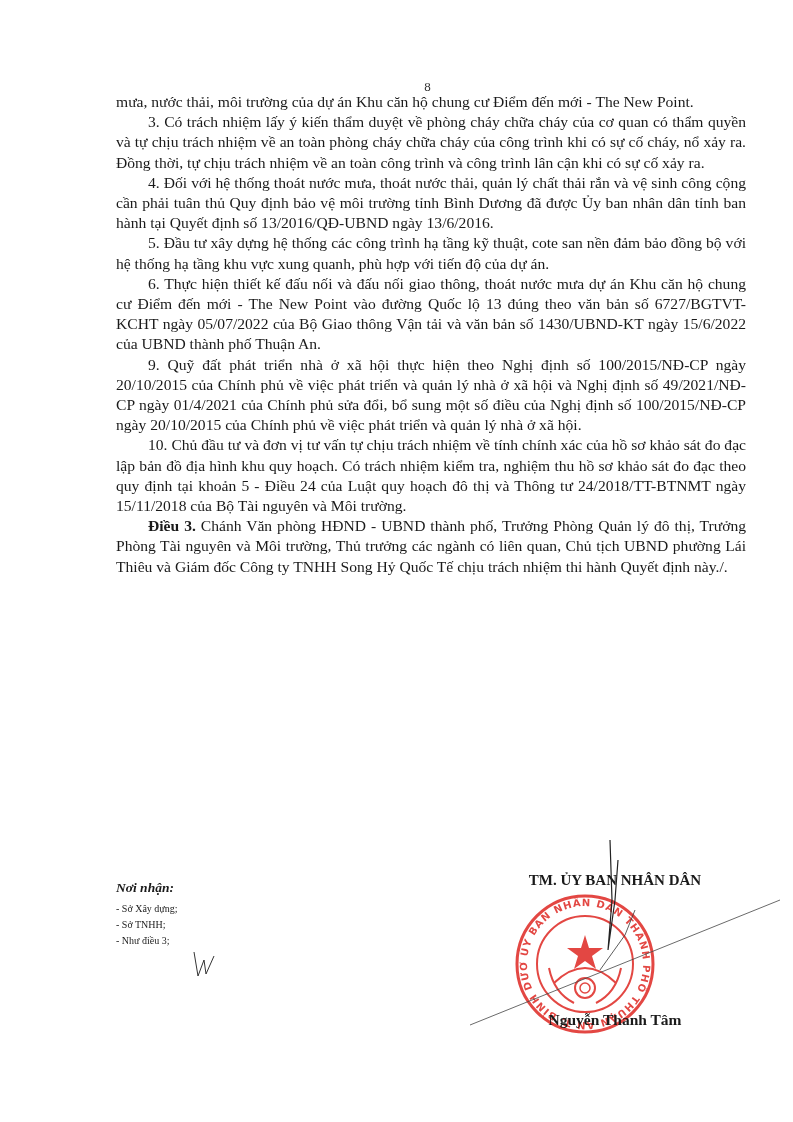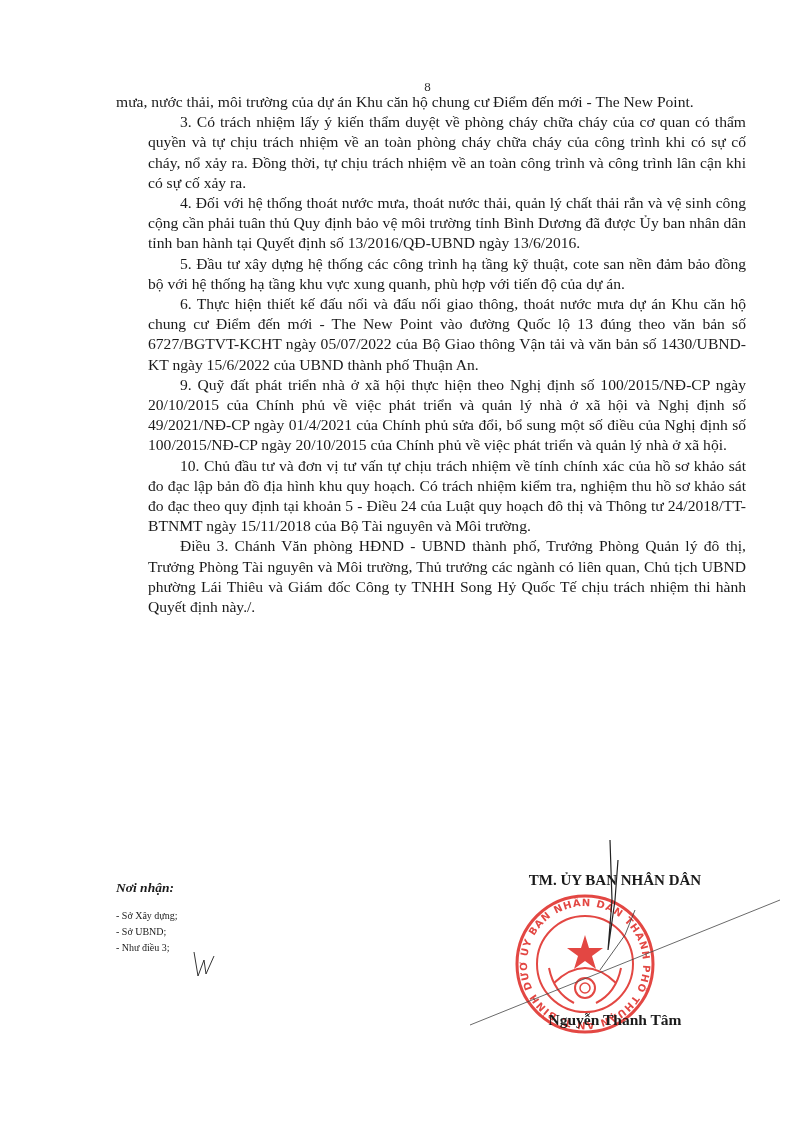--- a/index.html
+++ b/index.html
@@ -11,28 +11,28 @@
     }
     .page-num {
       position: absolute; top: 79px; left: 0; width: 855px; text-align: center;
       font-size: 13px; color: #333;
     }
     .body-text {
       position: absolute; left: 116px; top: 92px; width: 630px;
       font-size: 15.6px; line-height: 20.2px; text-align: justify;
     }
     .body-text p { margin: 0; }
-    .body-text p.indent { text-indent: 32px; margin-left: 32px; }
-    .body-text b { font-weight: normal; }
+    .body-text p.indent { text-indent: 32px; }
+    .body-text b { font-weight: bold; }
 
     .recipients {
       position: absolute; left: 116px; top: 880px; width: 260px;
     }
     .recipients .title {
-      font-style: italic; font-weight: bold; font-size: 13.5px; margin-bottom: 12px;
+      font-style: italic; font-weight: bold; font-size: 13.5px; margin-bottom: 5px;
     }
     .recipients .item { font-size: 10px; line-height: 16px; }
 
     .signature {
       position: absolute; left: 480px; top: 871px; width: 270px; text-align: center;
     }
     .signature .org { font-weight: bold; font-size: 15px; line-height: 19px; }
     .signature .role { font-weight: bold; font-size: 15px; line-height: 19px; }
     .signature .name {
       position: absolute; left: 0; width: 270px; top: 140px;
@@ -57,21 +57,21 @@
   <p class="indent">5. Đầu tư xây dựng hệ thống các công trình hạ tầng kỹ thuật, cote san nền đảm bảo đồng bộ với hệ thống hạ tầng khu vực xung quanh, phù hợp với tiến độ của dự án.</p>
   <p class="indent">6. Thực hiện thiết kế đấu nối và đấu nối giao thông, thoát nước mưa dự án Khu căn hộ chung cư Điểm đến mới - The New Point vào đường Quốc lộ 13 đúng theo văn bản số 6727/BGTVT-KCHT ngày 05/07/2022 của Bộ Giao thông Vận tải và văn bản số 1430/UBND-KT ngày 15/6/2022 của UBND thành phố Thuận An.</p>
   <p class="indent">9. Quỹ đất phát triển nhà ở xã hội thực hiện theo Nghị định số 100/2015/NĐ-CP ngày 20/10/2015 của Chính phủ về việc phát triển và quản lý nhà ở xã hội và Nghị định số 49/2021/NĐ-CP ngày 01/4/2021 của Chính phủ sửa đổi, bổ sung một số điều của Nghị định số 100/2015/NĐ-CP ngày 20/10/2015 của Chính phủ về việc phát triển và quản lý nhà ở xã hội.</p>
   <p class="indent">10. Chủ đầu tư và đơn vị tư vấn tự chịu trách nhiệm về tính chính xác của hồ sơ khảo sát đo đạc lập bản đồ địa hình khu quy hoạch. Có trách nhiệm kiểm tra, nghiệm thu hồ sơ khảo sát đo đạc theo quy định tại khoản 5 - Điều 24 của Luật quy hoạch đô thị và Thông tư 24/2018/TT-BTNMT ngày 15/11/2018 của Bộ Tài nguyên và Môi trường.</p>
   <p class="indent"><b>Điều 3.</b><span> Chánh Văn phòng HĐND - UBND thành phố, Trưởng Phòng Quản lý đô thị, Trưởng Phòng Tài nguyên và Môi trường, Thủ trưởng các ngành có liên quan, Chủ tịch UBND phường Lái Thiêu và Giám đốc Công ty TNHH Song Hỷ Quốc Tế chịu trách nhiệm thi hành Quyết định này./.</span></p>
 </div>
 
 <div class="recipients">
   <div class="title">Nơi nhận:</div>
   <div class="item">- Sở Xây dựng;</div>
-  <div class="item">- Sở UBND;</div>
+  <div class="item">- Sở TNHH;</div>
   <div class="item">- Như điều 3;</div>
 </div>
 
 <svg class="vt-mark" viewBox="0 0 24 30">
   <path d="M2 2 L6 26 L12 10 L14 24 L22 6" fill="none" stroke="#333" stroke-width="1"></path>
 </svg>
 
 <svg class="seal" viewBox="0 0 142 142">
   <circle cx="71" cy="71" r="68" fill="none" stroke="#e0342f" stroke-width="3"></circle>
   <circle cx="71" cy="71" r="48" fill="none" stroke="#e0342f" stroke-width="2"></circle>

